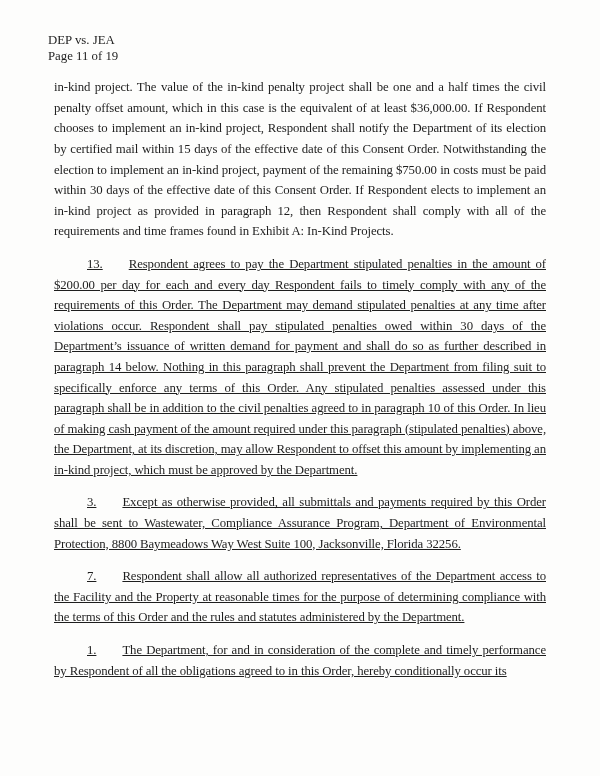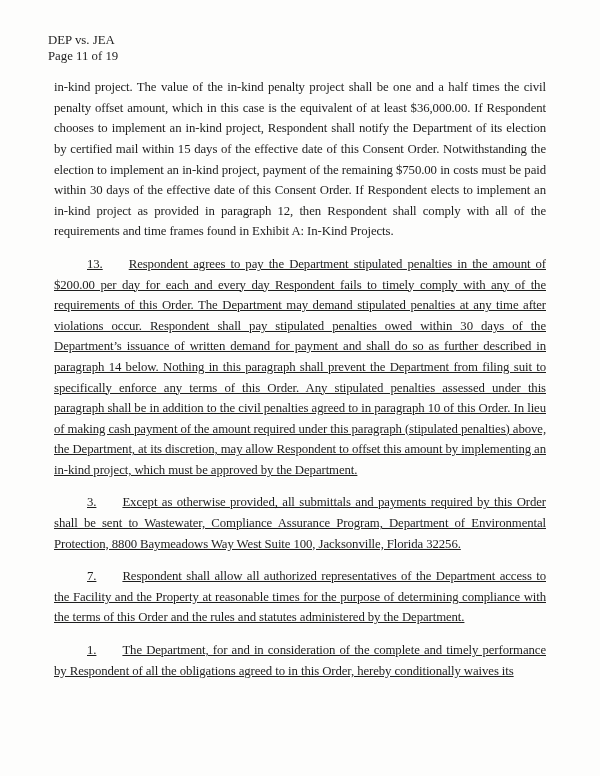--- a/index.html
+++ b/index.html
@@ -57,17 +57,17 @@
   <div class="doc-body">
 
     <p><span>in-kind project.  The value of the in-kind penalty project shall be one and a half times the civil penalty offset amount, which in this case is the equivalent of at least $36,000.00.  If Respondent chooses to implement an in-kind project, Respondent shall notify the Department of its election by certified mail within 15 days of the effective date of this Consent Order.  Notwithstanding the election to implement an in-kind project, payment of the remaining $750.00 in costs must be paid within 30 days of the effective date of this Consent Order.  If Respondent elects to implement an in-kind project as provided in paragraph 12, then Respondent shall comply with all of the requirements and time frames found in Exhibit A: In-Kind Projects.</span></p>
 
     <p class="numbered"><span>13.</span><span class="num-gap"></span><span>Respondent agrees to pay the Department stipulated penalties in the amount of $200.00 per day for each and every day Respondent fails to timely comply with any of the requirements of this Order.  The Department may demand stipulated penalties at any time after violations occur. Respondent shall pay stipulated penalties owed within 30 days of the Department’s issuance of written demand for payment and shall do so as further described in paragraph 14 below. Nothing in this paragraph shall prevent the Department from filing suit to specifically enforce any terms of this Order. Any stipulated penalties assessed under this paragraph shall be in addition to the civil penalties agreed to in paragraph 10 of this Order. In lieu of making cash payment of the amount required under this paragraph (stipulated penalties) above, the Department, at its discretion, may allow Respondent to offset this amount by implementing an in-kind project, which must be approved by the Department.</span></p>
 
     <p class="numbered"><span>3.</span><span class="num-gap"></span><span>Except as otherwise provided, all submittals and payments required by this Order shall be sent to Wastewater, Compliance Assurance Program, Department of Environmental Protection, 8800 Baymeadows Way West Suite 100, Jacksonville, Florida 32256.</span></p>
 
     <p class="numbered"><span>7.</span><span class="num-gap"></span><span>Respondent shall allow all authorized representatives of the Department access to the Facility and the Property at reasonable times for the purpose of determining compliance with the terms of this Order and the rules and statutes administered by the Department.</span></p>
 
-    <p class="numbered"><span>1.</span><span class="num-gap"></span><span>The Department, for and in consideration of the complete and timely performance by Respondent of all the obligations agreed to in this Order, hereby conditionally waives its</span></p>
+    <p class="numbered"><span>1.</span><span class="num-gap"></span><span>The Department, for and in consideration of the complete and timely performance by Respondent of all the obligations agreed to in this Order, hereby conditionally occur its</span></p>
 
   </div>
 
 </div>
 
 </body></html>

